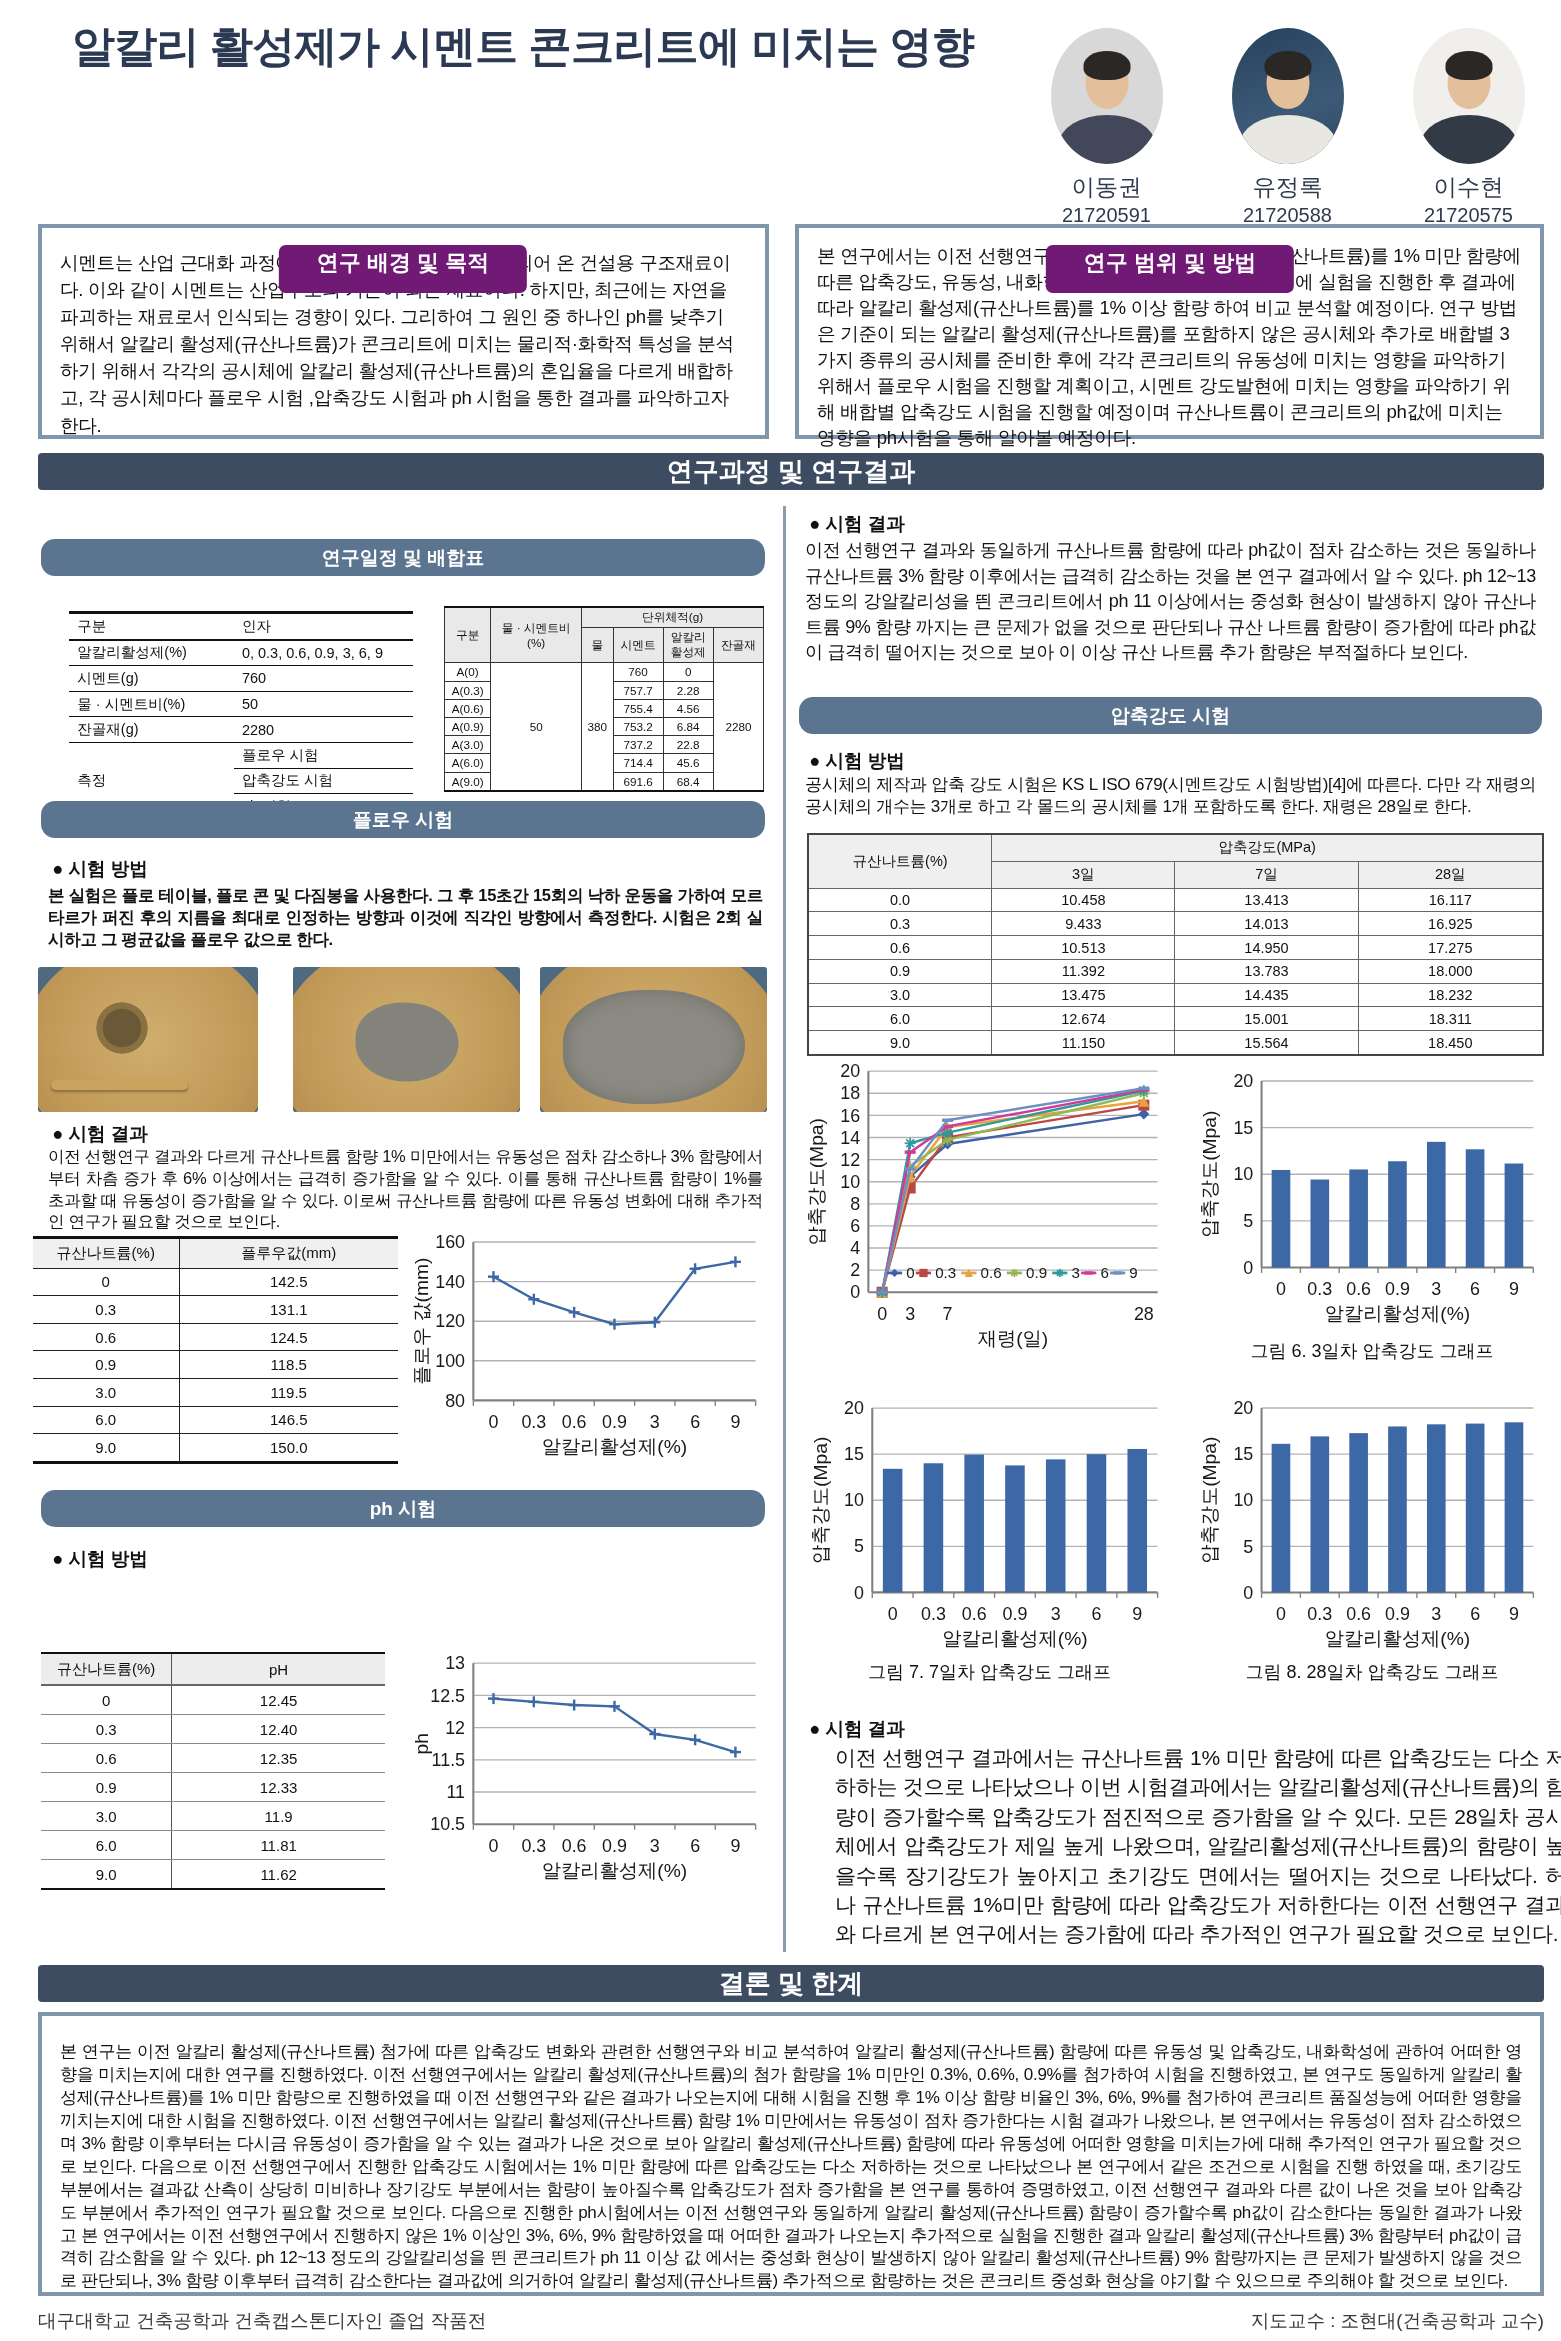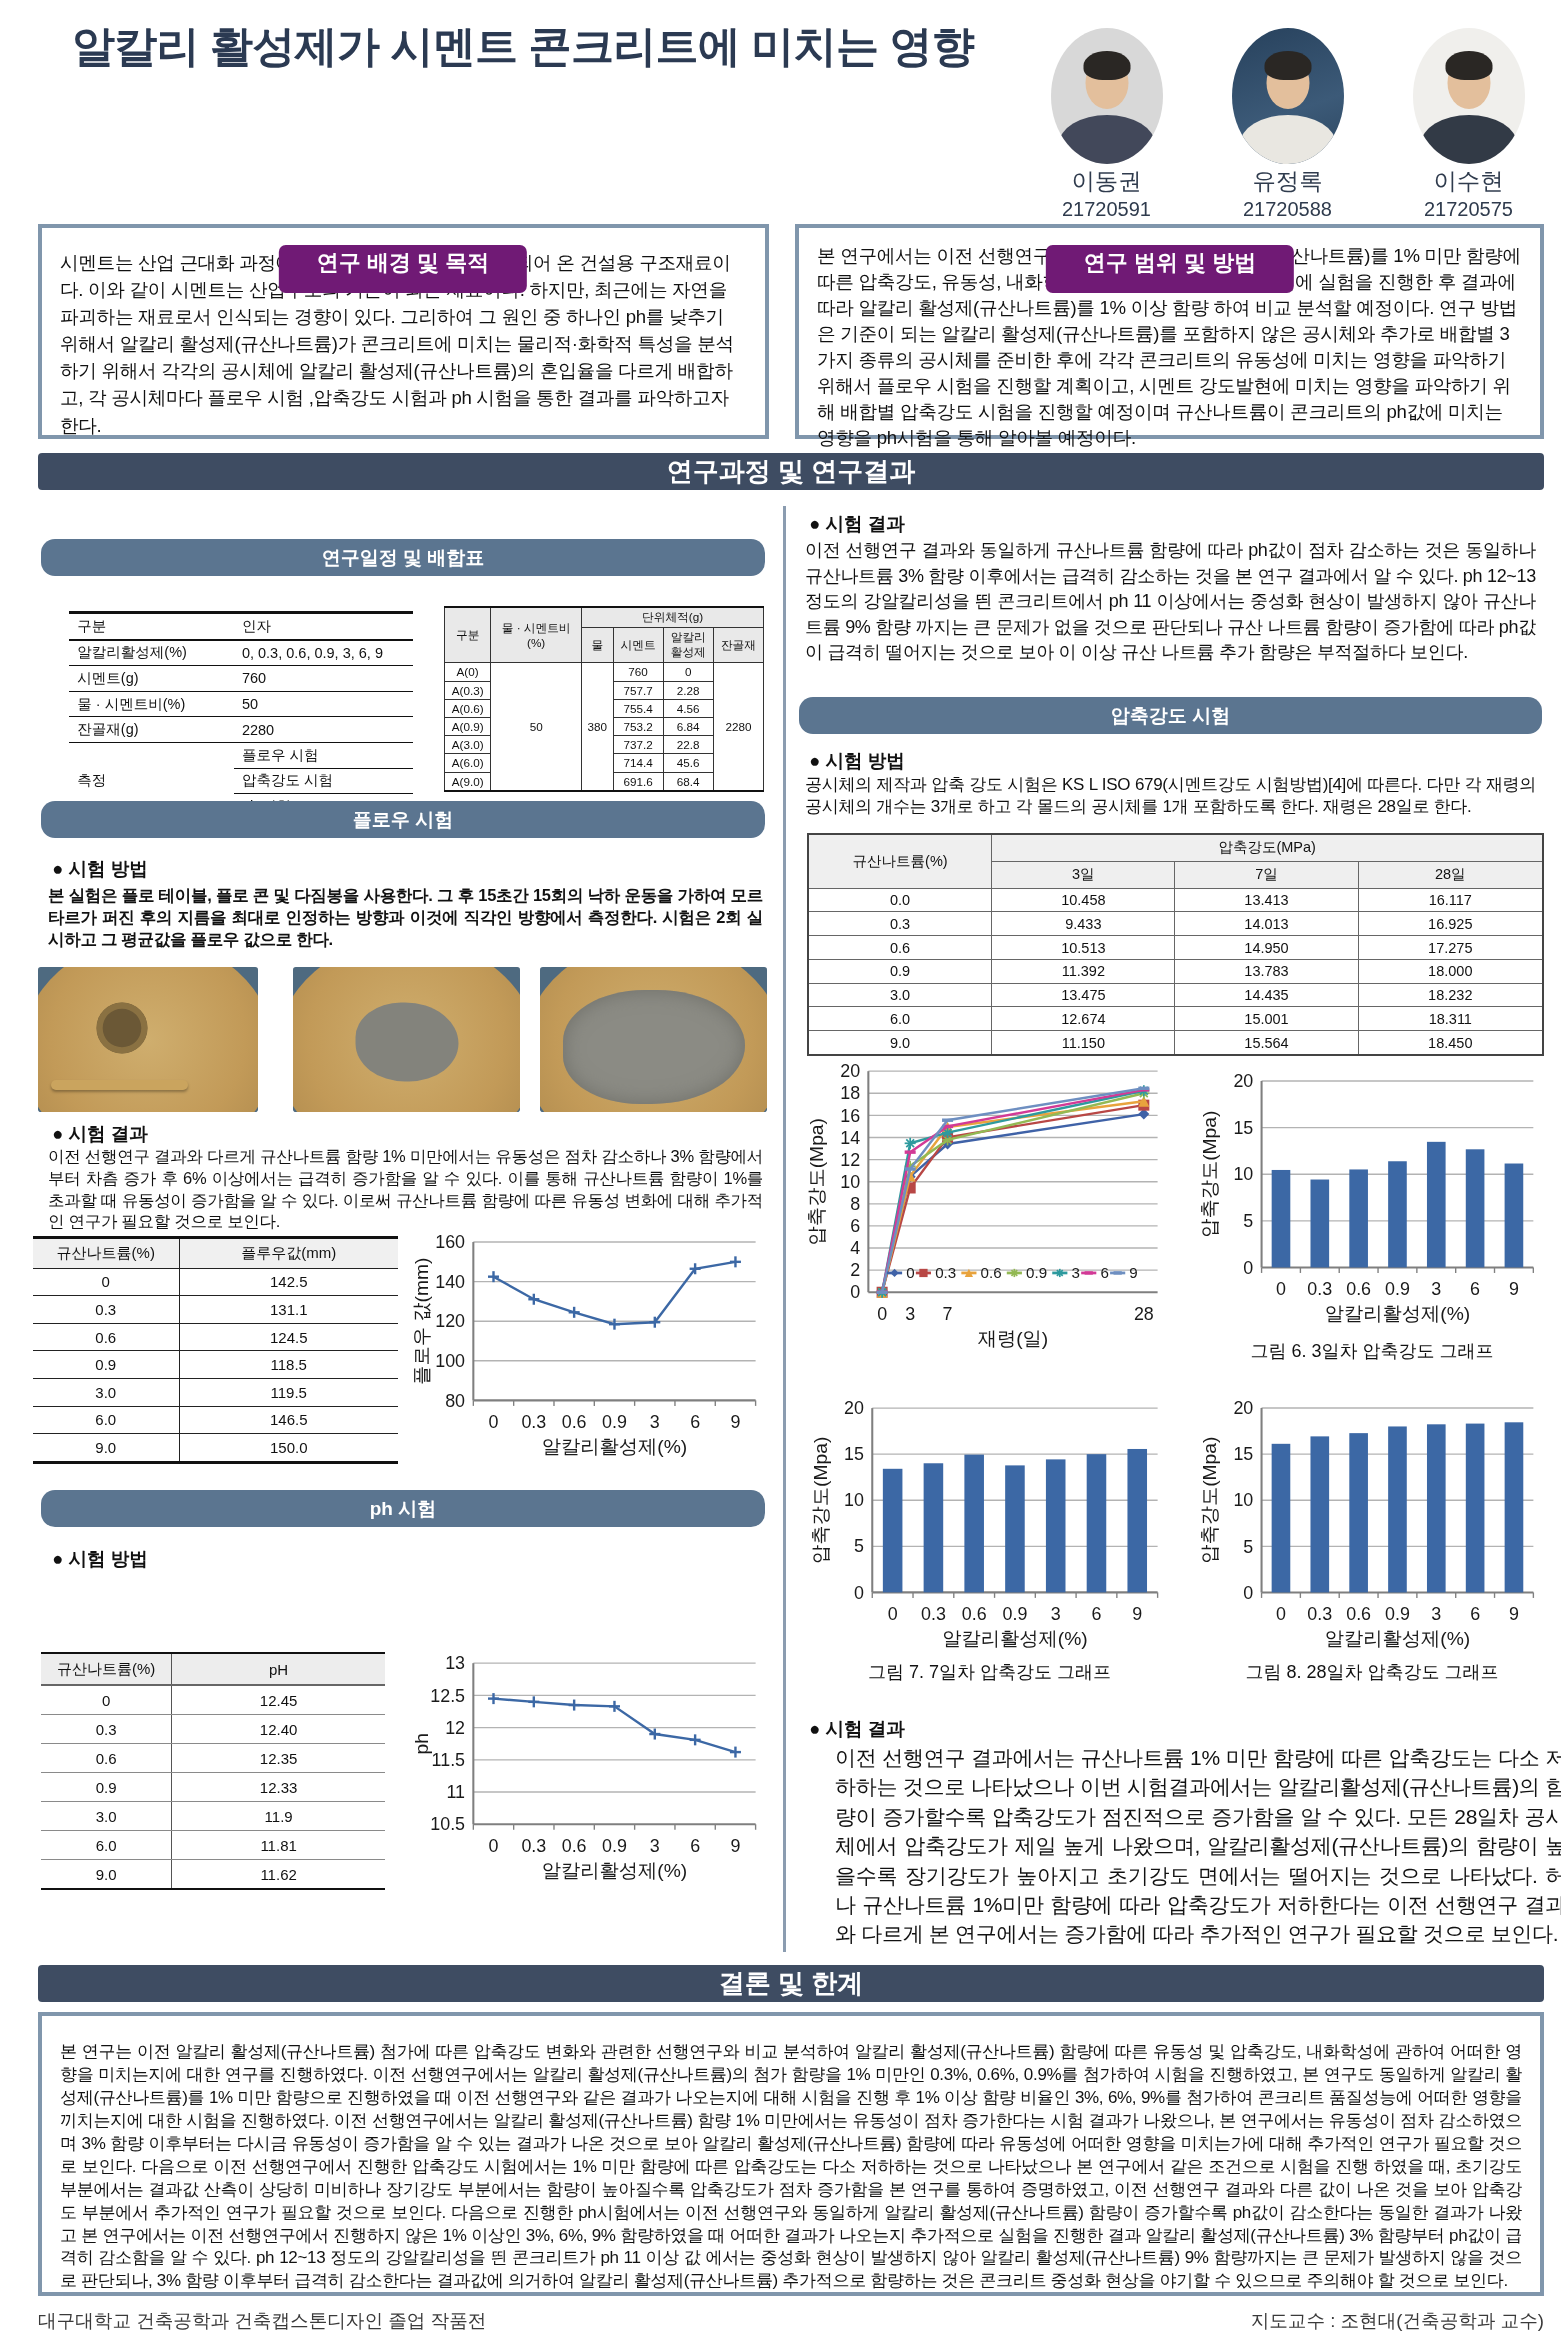--- a/index.html
+++ b/index.html
@@ -11,21 +11,21 @@
   #subtitle{left:48px;top:109px;width:950px;text-align:center;font-size:27.5px;color:#3c4a5e;}
   .authors{right:17px;top:27.5px;display:flex;gap:30px;}
   .author{width:151px;text-align:center;}
   .photo{width:112px;height:136px;border-radius:50%;margin:0 auto;position:relative;overflow:hidden;}
   .photo .head{position:absolute;left:50%;top:22%;transform:translateX(-50%);width:43px;height:52px;border-radius:50%;background:#e3bf9c;}
   .photo .hair{position:absolute;left:50%;top:17%;transform:translateX(-50%);width:47px;height:29px;border-radius:50% 50% 40% 40%;background:#2a2724;}
   .photo .body{position:absolute;left:50%;bottom:-9.6px;transform:translateX(-50%);width:96px;height:58px;border-radius:50% 50% 0 0;}
   .p1{background:#d8d8d8;} .p1 .body{background:#42485a;}
   .p2{background:linear-gradient(160deg,#27415c 0%,#3c5a78 60%,#2c4660 100%);} .p2 .body{background:#e9e7e1;}
   .p3{background:#f0efec;} .p3 .body{background:#323a46;}
-  .a-name{margin-top:1px;font-size:23.4px;color:#2f3b4d;}
+  .a-name{margin-top:7px;font-size:23.4px;color:#2f3b4d;}
   .a-id{margin-top:1.4px;font-size:20px;color:#2f3b4d;}
   
   .tab{position:absolute;top:207px;height:48px;line-height:36px;padding:0 38px;background:#701a75;border-radius:6.9px;
        color:#fff;font-size:22px;font-weight:bold;transform:translateX(-50%);white-space:nowrap;z-index:3;margin-top:38px;}
   .bigbox{position:absolute;top:224px;height:215px;border:4.8px solid #8096ac;background:#fff;box-sizing:border-box;}
   .boxtext{padding:20.7px 18px 0 18px;font-size:18.6px;line-height:1.46;letter-spacing:-0.3px;}
   .banner{position:absolute;left:38px;width:1506px;height:37px;background:#3e4c62;border-radius:4.1px;color:#fff;
           font-size:26px;font-weight:bold;text-align:center;line-height:37px;}
   .secbar{position:absolute;height:37px;background:#5b7590;border-radius:14px;color:#fff;font-size:19px;font-weight:bold;
           text-align:center;line-height:37px;}

